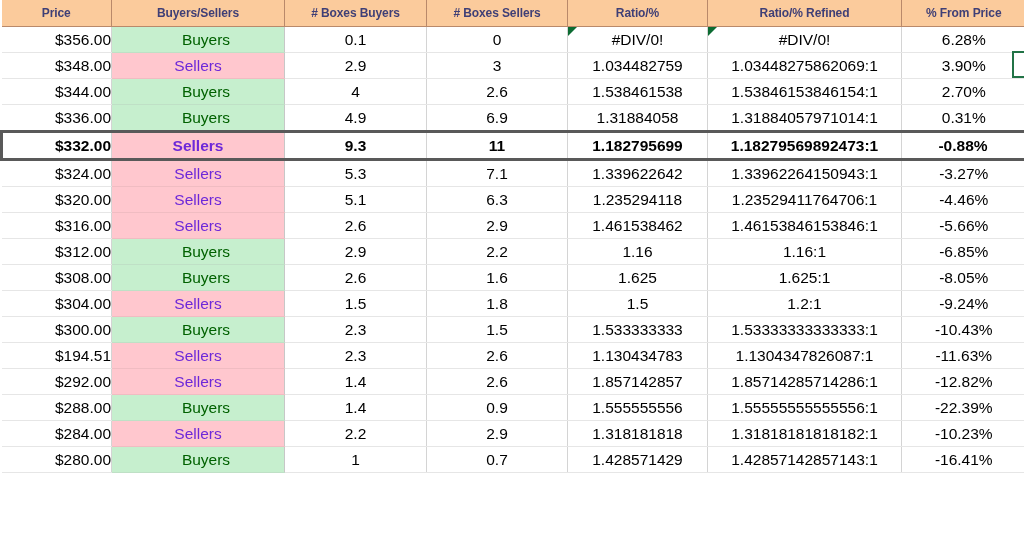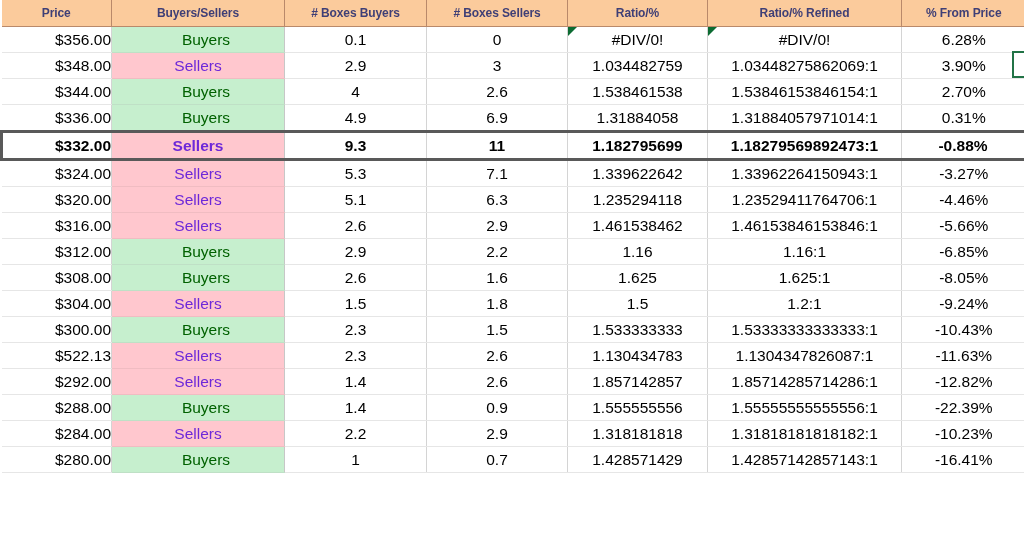--- a/index.html
+++ b/index.html
@@ -203,21 +203,21 @@
         <tr>
           <td class="price">$300.00</td>
           <td class="buyers">Buyers</td>
           <td class="num">2.3</td>
           <td class="num">1.5</td>
           <td class="num">1.533333333</td>
           <td class="num">1.53333333333333:1</td>
           <td class="num">-10.43%</td>
         </tr>
         <tr>
-          <td class="price">$522.13</td>
+          <td class="price">$194.51</td>
           <td class="sellers">Sellers</td>
           <td class="num">2.3</td>
           <td class="num">2.6</td>
           <td class="num">1.130434783</td>
           <td class="num">1.1304347826087:1</td>
           <td class="num">-11.63%</td>
         </tr>
         <tr>
           <td class="price">$292.00</td>
           <td class="sellers">Sellers</td>

